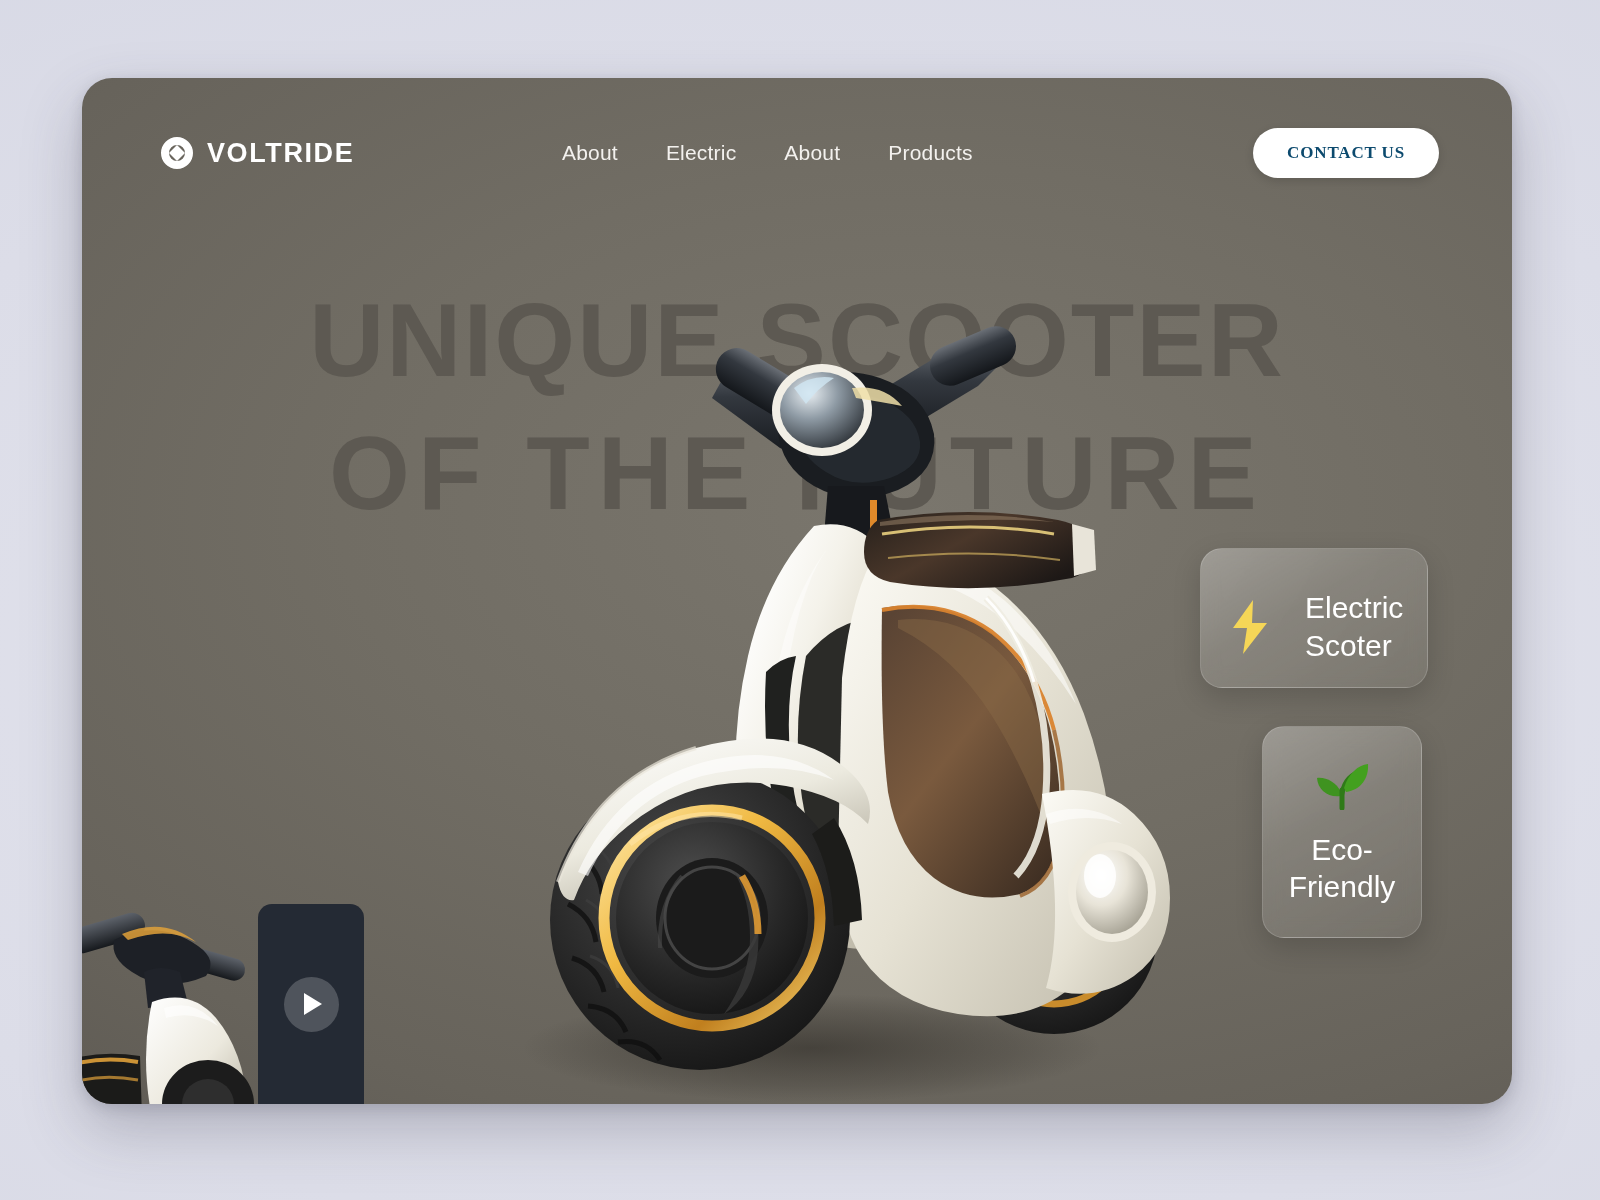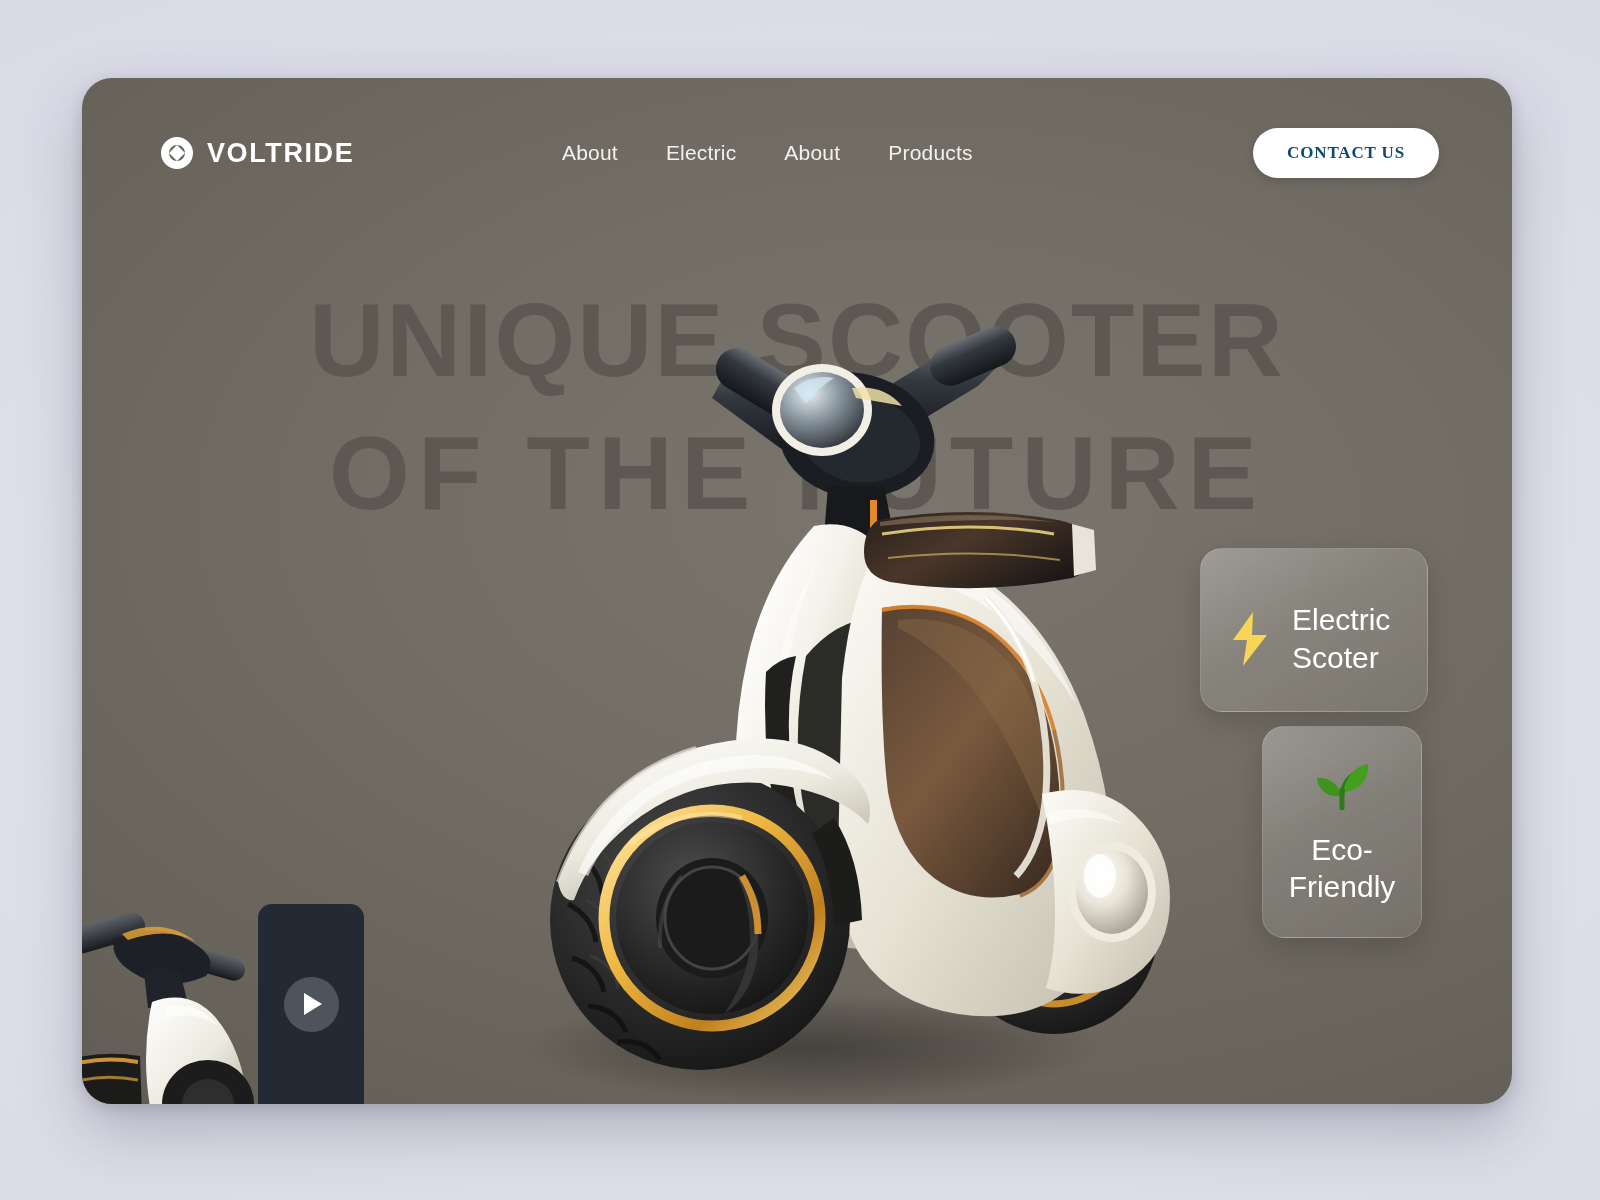--- a/index.html
+++ b/index.html
@@ -86,22 +86,22 @@
   
   .glass {
     position:absolute; z-index:35;
     border-radius:22px;
     background:linear-gradient(150deg, rgba(255,255,255,.30) 0%, rgba(255,255,255,.15) 42%, rgba(255,255,255,.07) 100%);
     backdrop-filter:blur(9px);
     border:1px solid rgba(255,255,255,.16);
     box-shadow:0 10px 28px rgba(0,0,0,.16);
   }
   .card-electric {
-    left:1118px; top:470px; width:228px; height:164px;
-    display:flex; align-items:center; gap:19px; padding:17px 20px 0 26px;
+    left:1118px; top:470px; width:228px; height:140px;
+    display:flex; align-items:center; gap:32px; padding:17px 20px 0 26px;
   }
   .card-electric .ft { color:#fff; font-size:30px; line-height:1.25; font-weight:400; }
   .card-eco {
     left:1180px; top:648px; width:160px; height:212px;
     display:flex; flex-direction:column; align-items:center; justify-content:center; gap:22px;
   }
   .card-eco .ft { color:#fff; font-size:30px; line-height:1.22; text-align:center; }
   .ico { flex:0 0 auto; display:block; }
 
   

